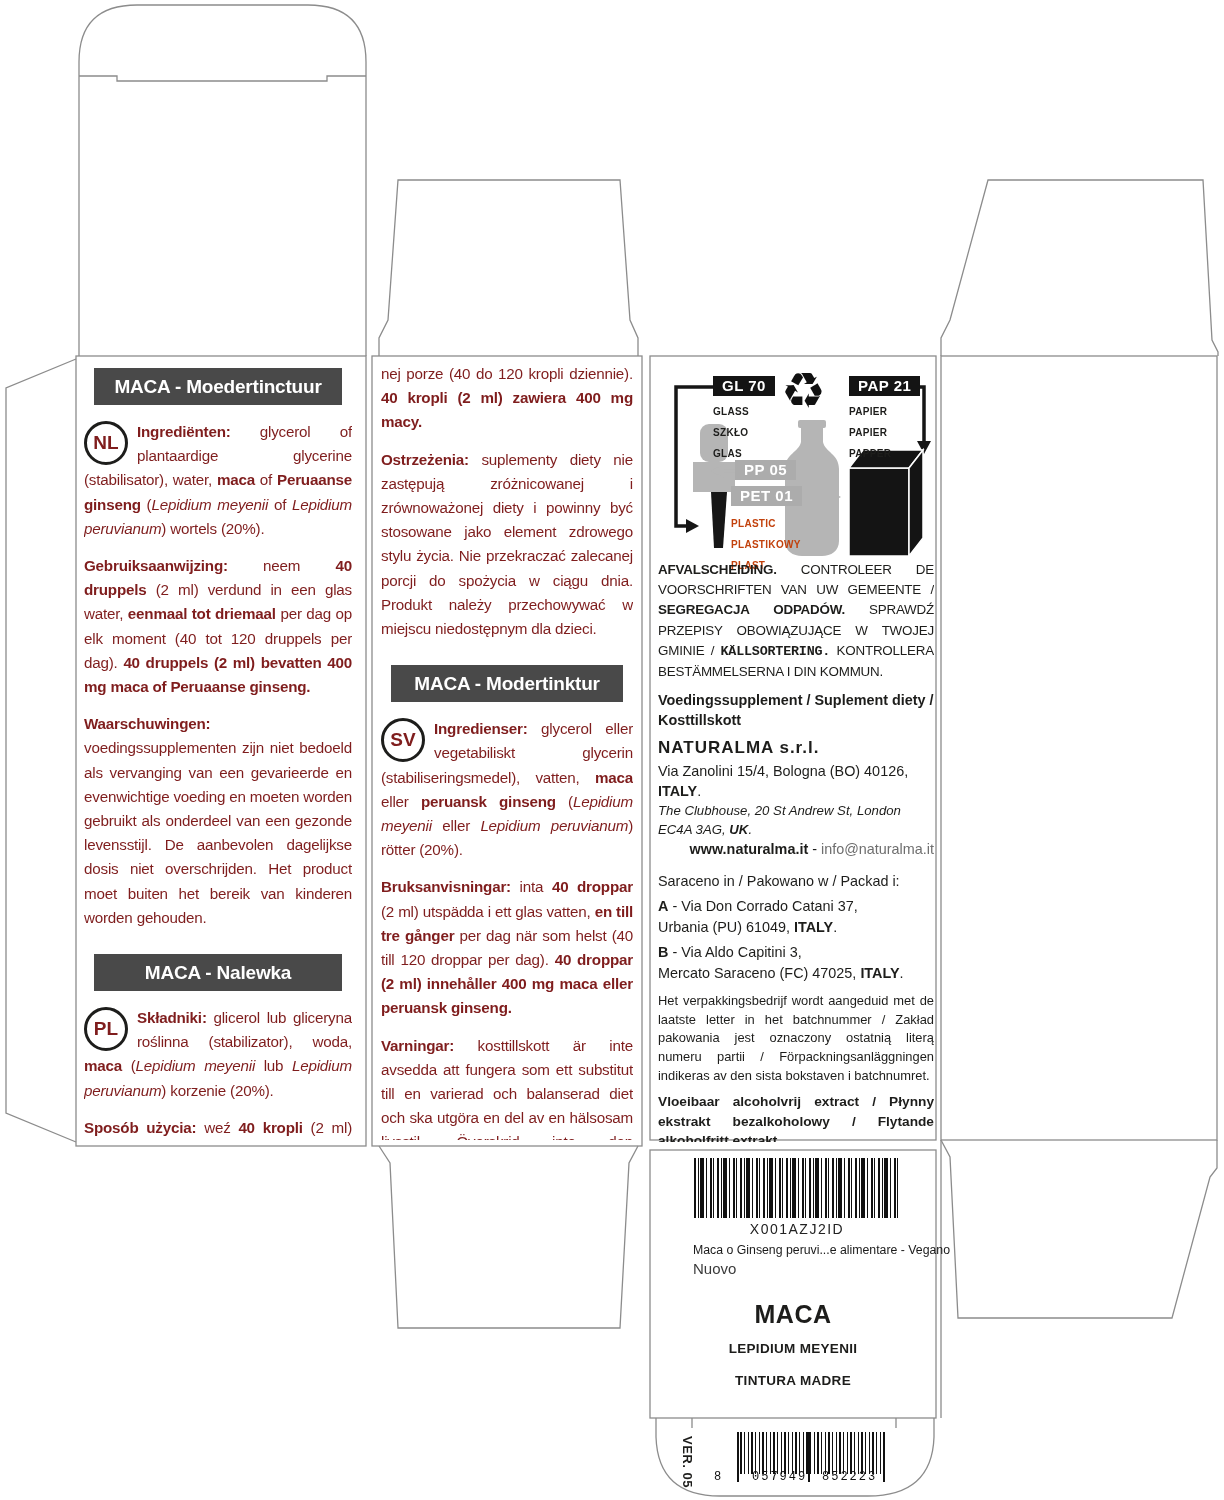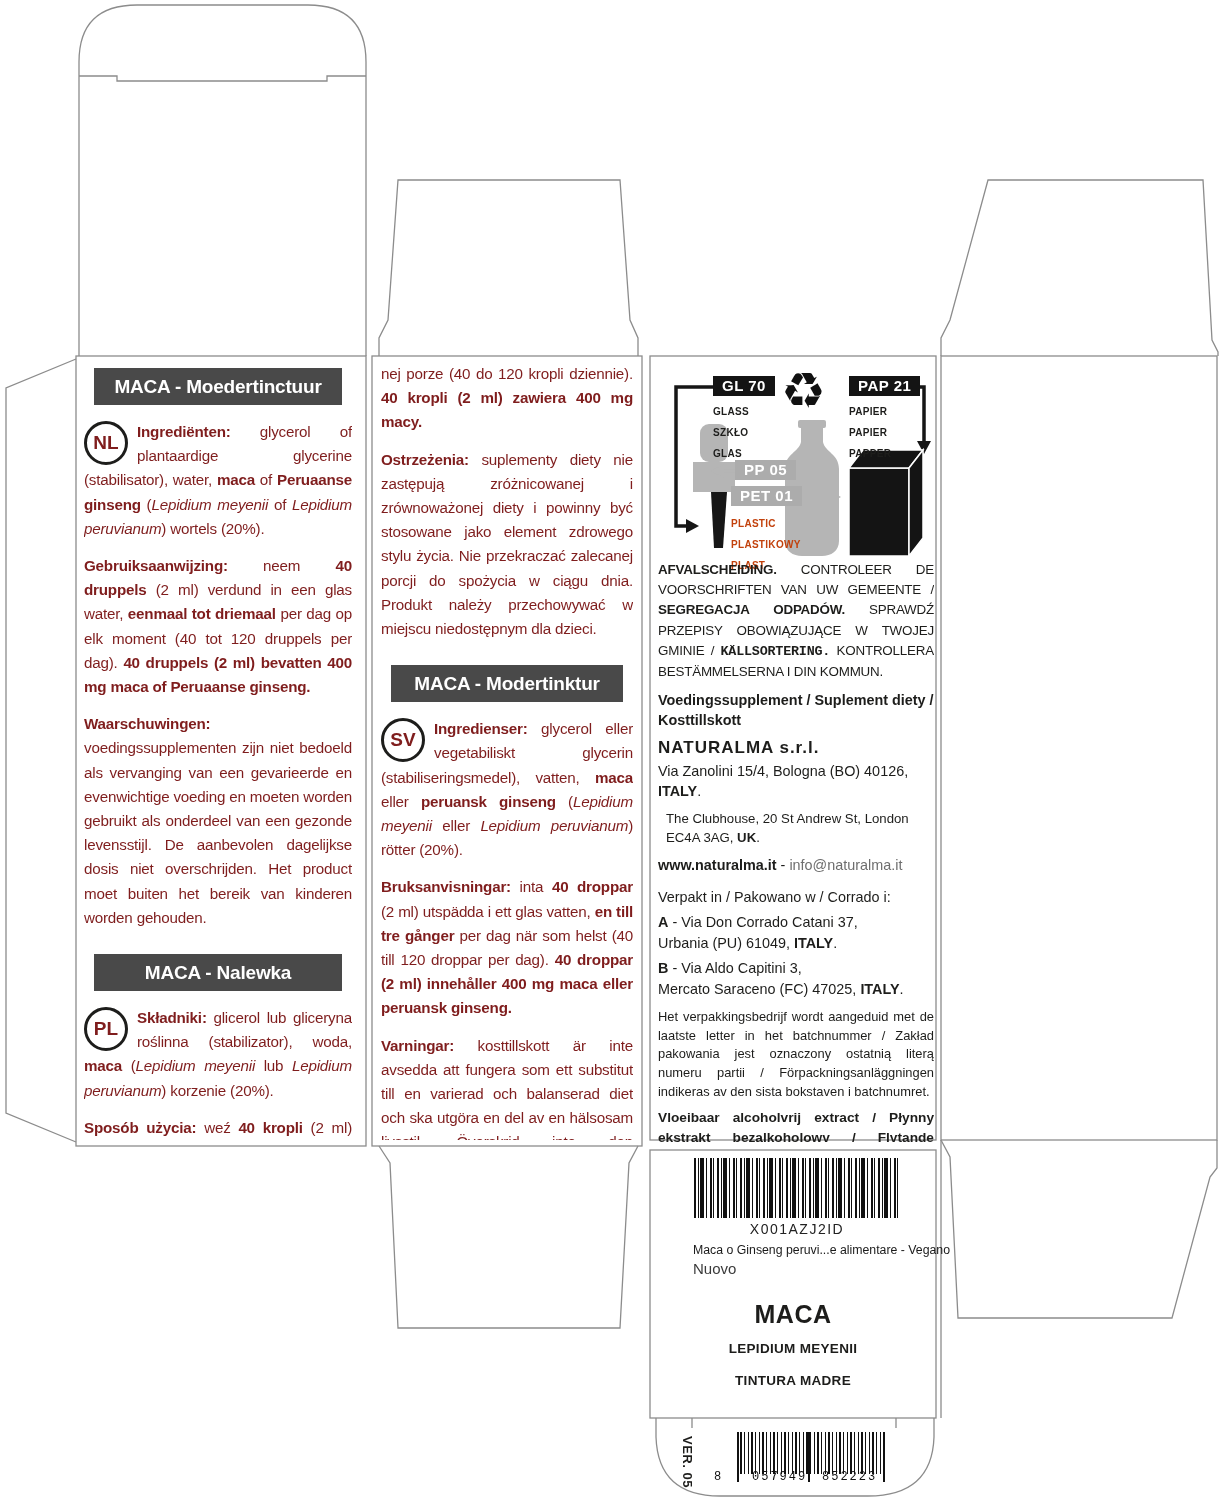--- a/index.html
+++ b/index.html
@@ -28,21 +28,21 @@
   .iconlbl.light div{color:#c2410c;}
   .recycle{font-family:"DejaVu Sans",sans-serif;font-size:50px;line-height:50px;color:#111;}
 
   
   .info-col{position:absolute;left:658px;top:560px;width:276px;height:582px;overflow:hidden;z-index:2;}
   .afval{font-size:13.4px;line-height:20.2px;text-align:justify;letter-spacing:-0.2px;margin:0 0 8px 0;}
   .suppl{font-size:14.4px;line-height:20px;font-weight:700;margin:0 0 7px 0;}
   .company{font-size:17px;font-weight:700;letter-spacing:1px;line-height:21px;margin:0 0 3px 0;}
   .addr1{font-size:14.4px;line-height:20px;}
   .addr2{font-size:13.2px;line-height:19px;}
-  .webline{font-size:14.4px;line-height:21px;margin:0 0 11px 0;}
+  .webline{font-size:14.4px;line-height:21px;margin:0 0 11px 0;text-align:right;}
   .packed{font-size:14.4px;line-height:20px;margin:0 0 5px 0;}
   .paddr{font-size:14.4px;line-height:20.5px;}
   .mb5{margin-bottom:5px;} .mb9{margin-bottom:9px;}
   .note{font-size:12.9px;line-height:18.6px;text-align:justify;margin:6px 0 7px 0;}
   .netrow{display:flex;align-items:flex-end;justify-content:space-between;margin:0 0 4px 0;}
   .netlbl{font-size:12.7px;line-height:16.5px;}
   .netval{font-size:34px;font-weight:700;letter-spacing:-1px;line-height:34px;}
   .extract{font-size:13.7px;line-height:19.4px;font-weight:700;margin:0 0 7px 0;text-align:justify;}
 
   
@@ -170,23 +170,23 @@
     <div>PLASTIC</div>
     <div>PLASTIKOWY</div>
     <div>PLAST</div>
   </div>
 
   <div class="info-col">
     <p class="afval"><span><span style="font-weight: 700;">AFVALSCHEIDING.</span><span> CONTROLEER DE VOORSCHRIFTEN VAN UW GEMEENTE / </span><span style="font-weight: 700;">SEGREGACJA ODPADÓW.</span><span> SPRAWDŹ PRZEPISY OBOWIĄZUJĄCE W TWOJEJ GMINIE / </span><span style="font-weight: 700; font-family: Liberation Mono, monospace;">KÄLLSORTERING.</span><span> KONTROLLERA BESTÄMMELSERNA I DIN KOMMUN.</span></span></p>
     <p class="suppl">Voedingssupplement / Suplement diety / Kosttillskott</p>
     <p class="company" style="margin:0 0 3px 0;">NATURALMA s.r.l.</p>
     <p class="addr1" style="margin:0;"><span><span>Via Zanolini 15/4, Bologna (BO) 40126, </span><span style="font-weight: 700;">ITALY</span><span>.</span></span></p>
-    <p class="addr2" style="margin:8px;"><span><span>The Clubhouse, 20 St Andrew St, London EC4A 3AG, </span><span style="font-weight: 700;">UK</span><span>.</span></span></p>
+    <p class="addr2" style="margin:0;font-style:italic;"><span><span>The Clubhouse, 20 St Andrew St, London EC4A 3AG, </span><span style="font-weight: 700;">UK</span><span>.</span></span></p>
     <p class="webline"><span><span style="font-weight: 700;">www.naturalma.it</span><span> - </span><span class="gray">info@naturalma.it</span></span></p>
-    <p class="packed">Verpakt in / Pakowano w / Corrado i:</p>
+    <p class="packed">Saraceno in / Pakowano w / Packad i:</p>
     <p class="paddr" style="margin:0;"><span><span style="font-weight: 700;">A</span><span> - Via Don Corrado Catani 37,</span></span></p>
     <p class="paddr mb5" style="margin:0 0 5px 0;"><span><span>Urbania (PU) 61049, </span><span style="font-weight: 700;">ITALY</span><span>.</span></span></p>
     <p class="paddr" style="margin:0;"><span><span style="font-weight: 700;">B</span><span> - Via Aldo Capitini 3,</span></span></p>
     <p class="paddr mb9" style="margin:0 0 9px 0;"><span><span>Mercato Saraceno (FC) 47025, </span><span style="font-weight: 700;">ITALY</span><span>.</span></span></p>
     <p class="note">Het verpakkingsbedrijf wordt aangeduid met de laatste letter in het batchnummer / Zakład pakowania jest oznaczony ostatnią literą numeru partii / Förpackningsanläggningen indikeras av den sista bokstaven i batchnumret.</p>
     <p class="extract">Vloeibaar alcoholvrij extract / Płynny ekstrakt bezalkoholowy / Flytande alkoholfritt extrakt.</p>
 
   </div>
 
   <div class="abs bc128" style="left:694px;top:1158px;width:206px;height:60px;"></div>

